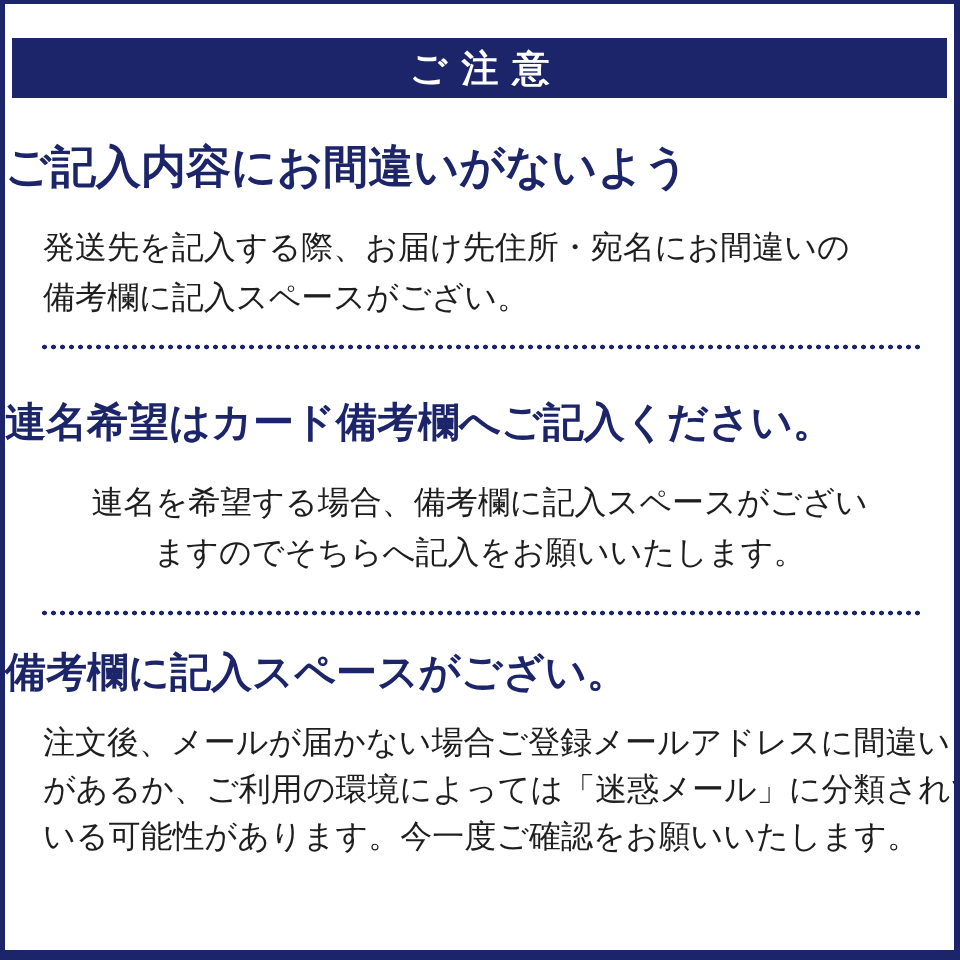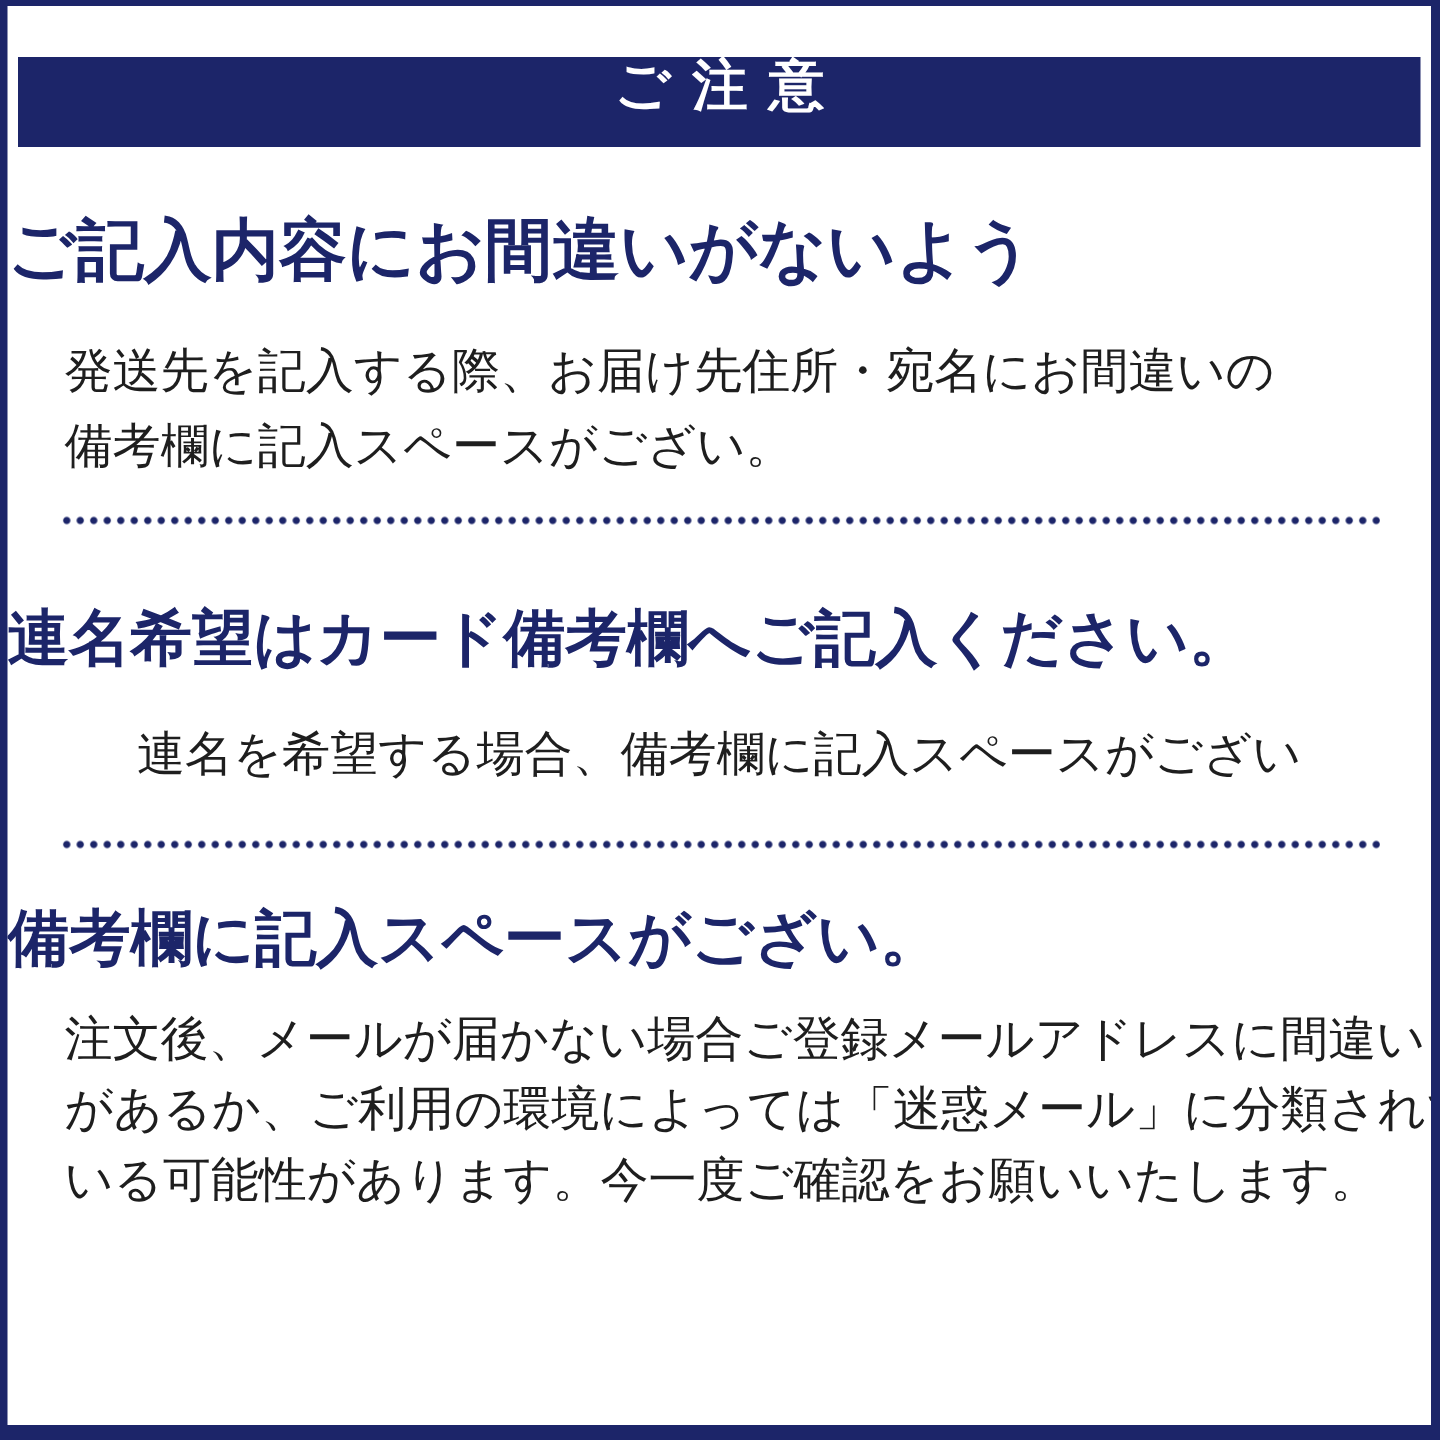--- a/index.html
+++ b/index.html
@@ -20,39 +20,39 @@
     border-top-width:4px;
     border-left-width:5px;
     border-right-width:6px;
     border-bottom-width:10px;
     overflow:hidden;
   }
   .titlebar{
     margin:34px auto 0 auto;
     width:935px;height:60px;
     background:var(--navy);
-    display:flex;justify-content:center;
+    display:flex;align-items:center;justify-content:center;
   }
   .titlebar .title{
     color:#ffffff;
     font-size:37px;
     font-weight:bold;
     letter-spacing:14px;
     text-indent:14px;
     line-height:1;
     white-space:nowrap;
   }
   .heading{
     color:var(--navy);
     font-weight:bold;
     text-align:left;
   }
   .heading .hline{white-space:nowrap;}
   .h-lg{font-size:45px;line-height:62px;margin-top:38px;}
-  .h-md{font-size:41px;line-height:52px;}
+  .h-md{font-size:41px;line-height:52px;font-family:Liberation Mono, monospace;}
   .h2-block{margin-top:48px;}
   .h3-block{margin-top:32px;}
   .body-par{
     color:var(--ink);
     font-size:32px;
     line-height:50px;
     margin:24px 38px 0 38px;
     text-align:left;
   }
   .body-par .bline{white-space:nowrap;}
@@ -85,20 +85,21 @@
     <div class="bline">備考欄に記入スペースがござい。</div>
   </div>
 
   <div class="dotted"></div>
 
   <div class="heading h-md h2-block">
     <div class="hline">連名希望はカード備考欄へご記入ください。</div>
   </div>
   <div class="body-par p2">
     <div class="bline">連名を希望する場合、備考欄に記入スペースがござい</div>
+    <div class="bline">ますのでそちらへ記入をお願いいたします。</div>
   </div>
 
   <div class="dotted d2"></div>
 
   <div class="heading h-md h3-block">
     <div class="hline">備考欄に記入スペースがござい。</div>
   </div>
   <div class="body-par tight">
     <div class="bline">注文後、メールが届かない場合ご登録メールアドレスに間違い</div>
     <div class="bline">があるか、ご利用の環境によっては「迷惑メール」に分類されて</div>

